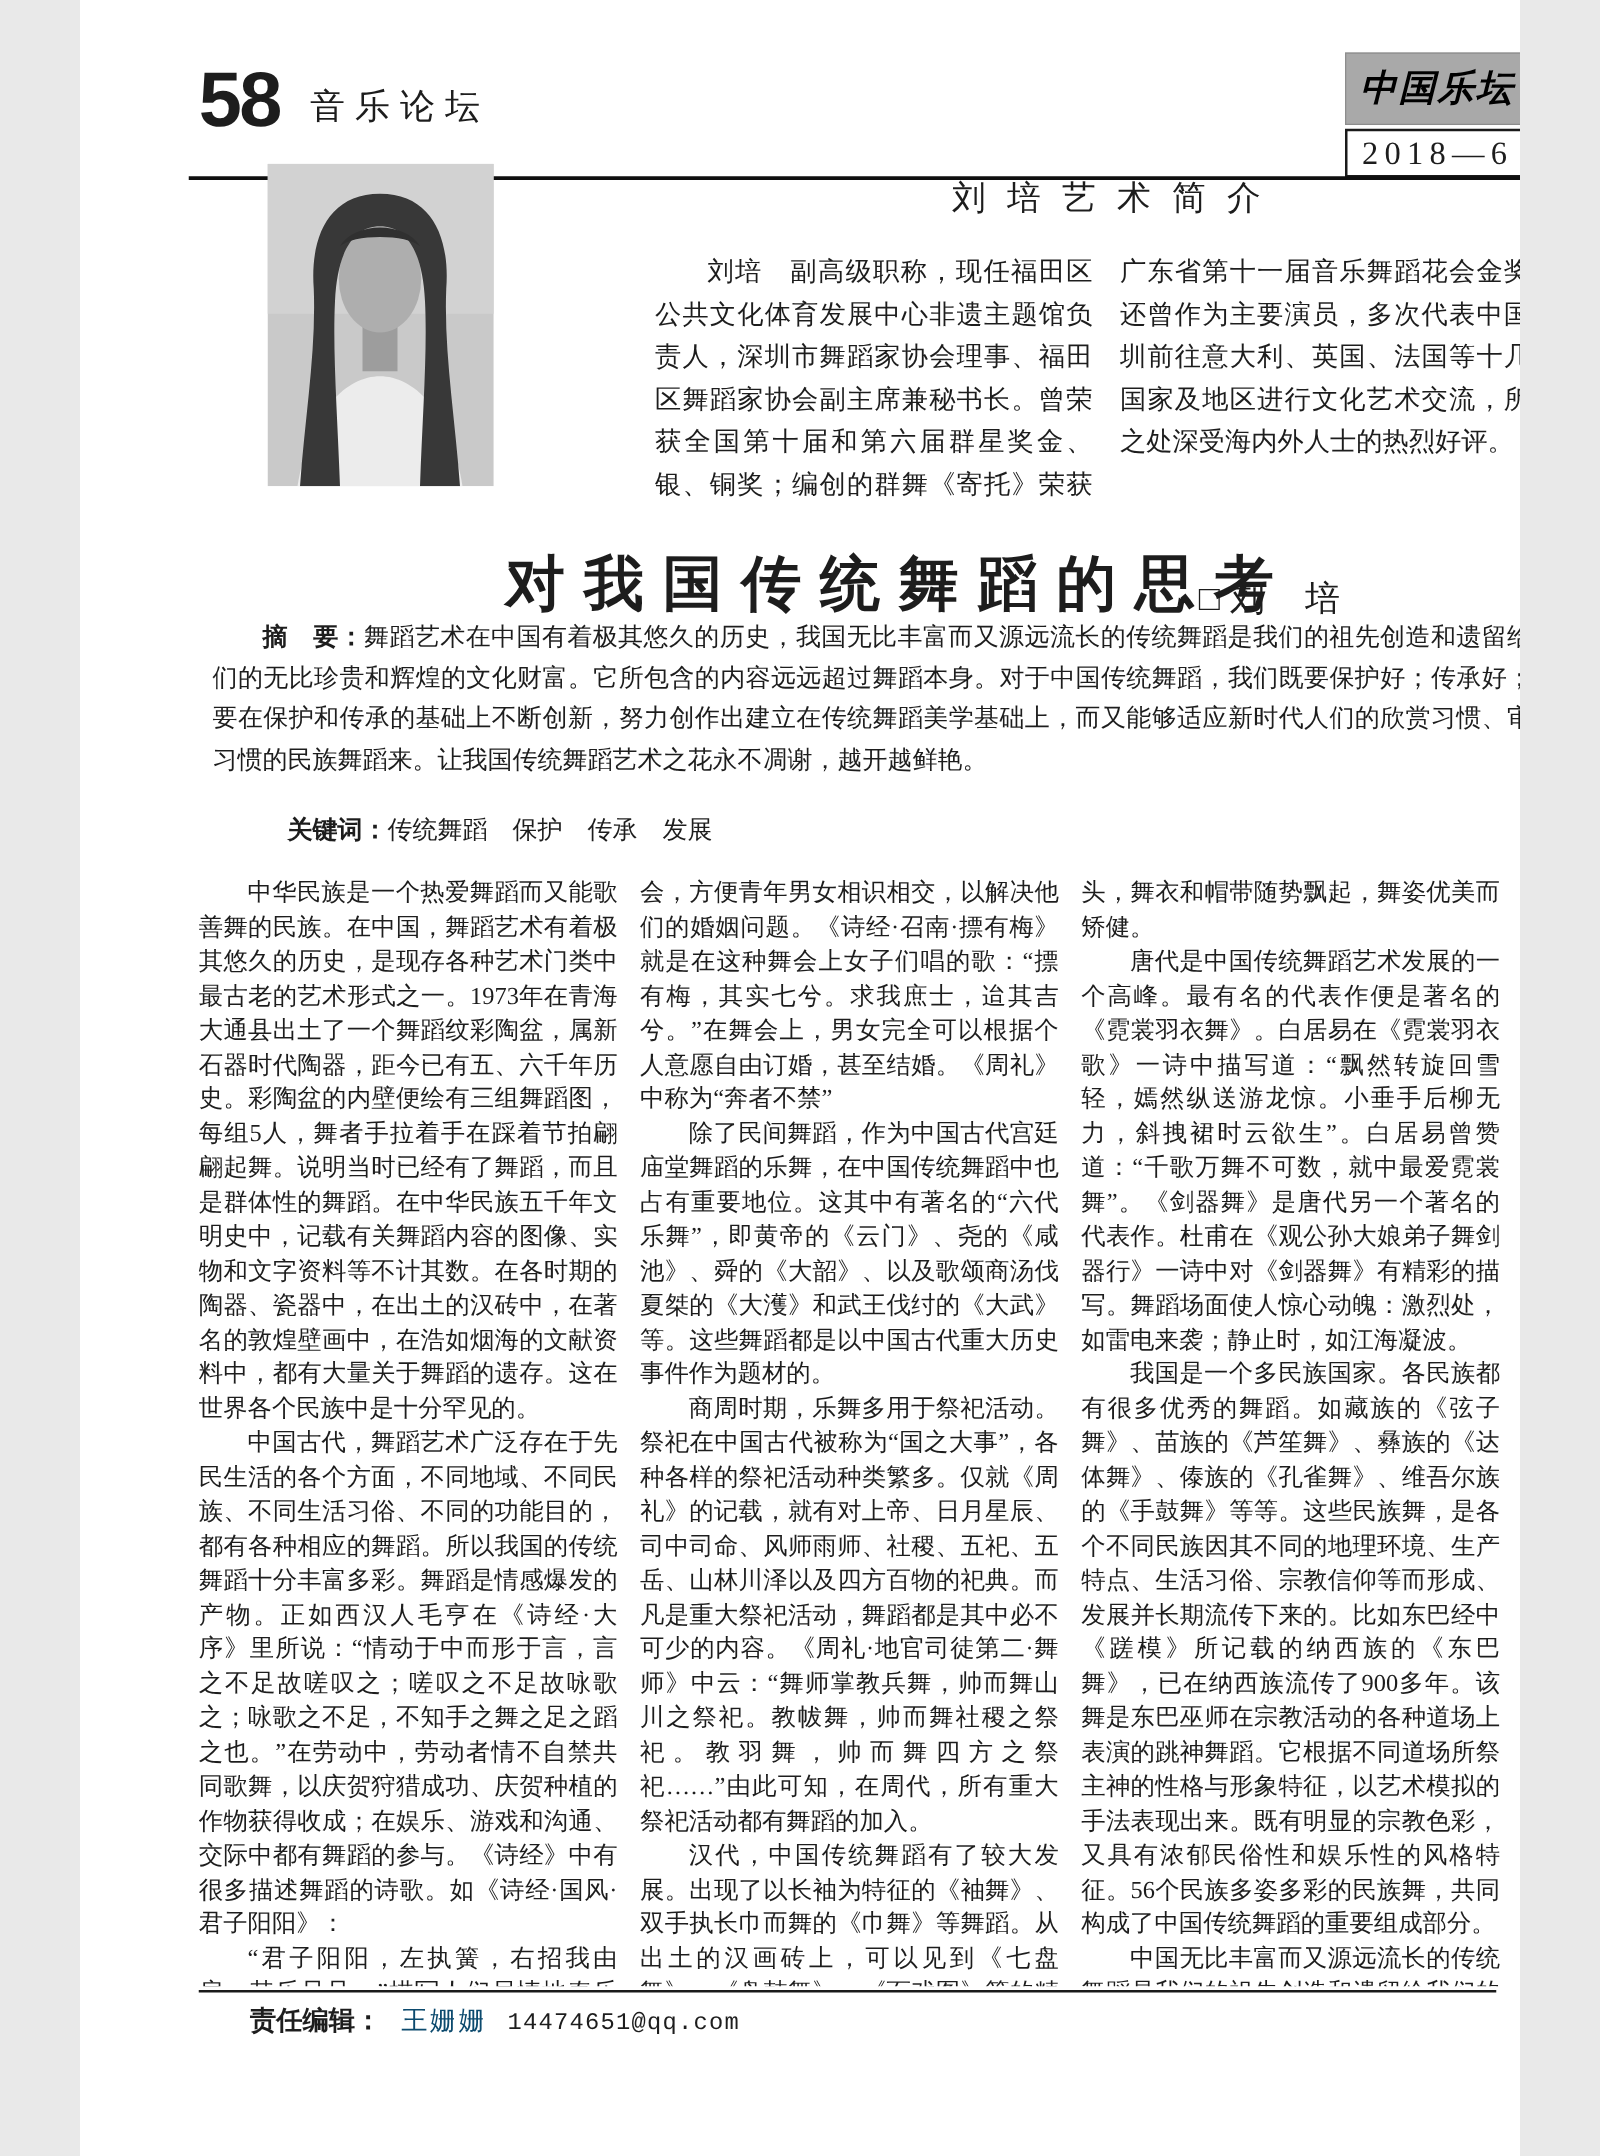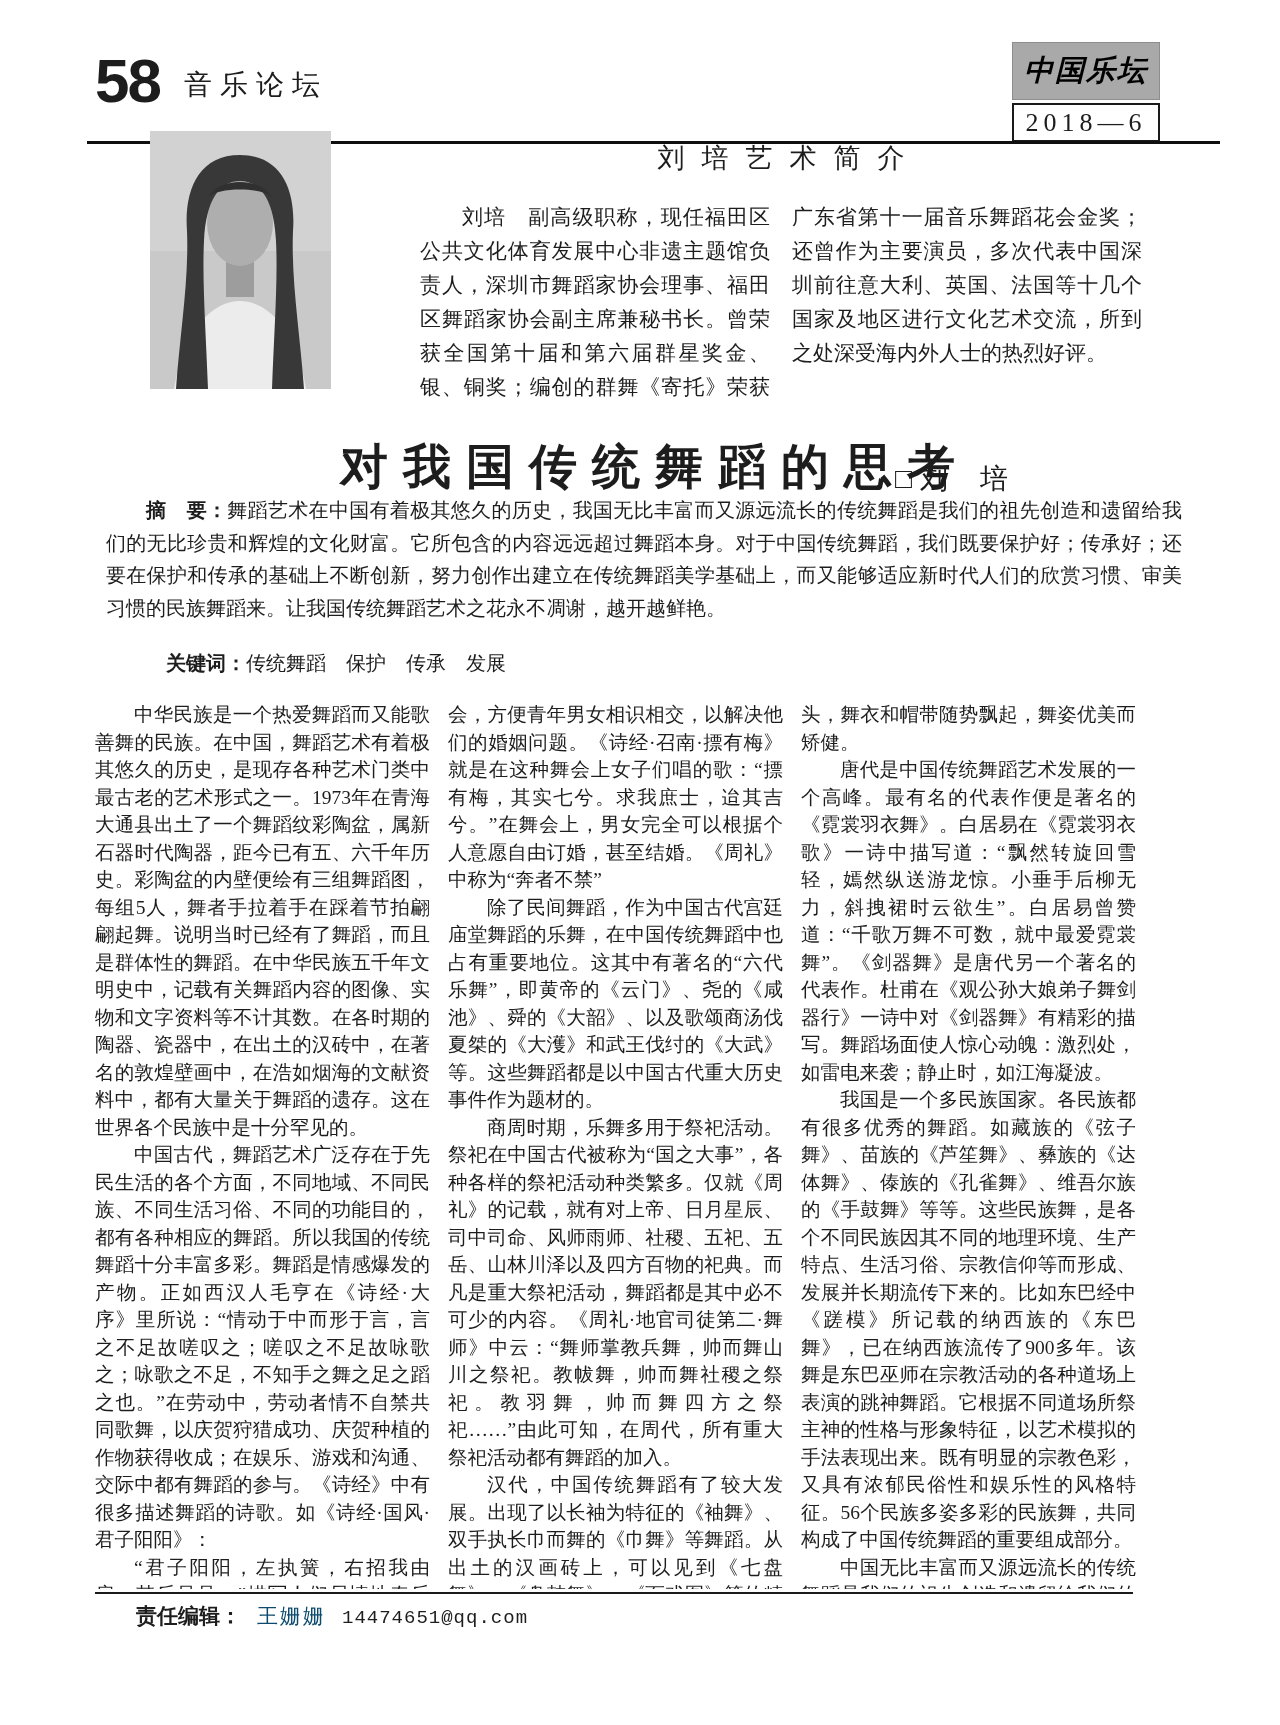--- a/index.html
+++ b/index.html
@@ -1,32 +1,32 @@
 <!DOCTYPE html>
 <html><head>
 <meta charset="utf-8">
 <style>
   html,body{margin:0;padding:0;background:#e9e9e9;}
-  .page{position:relative;width:1280px;height:1725px;background:#ffffff;margin:0 auto;
+  .page{position:relative;width:1152px;height:1725px;background:#ffffff;margin:0 auto;
         font-family:"Liberation Serif",serif;color:#1d1d1d;overflow:hidden;}
 
   
   .header-left{position:absolute;top:52px;left:95px;display:flex;align-items:flex-end;gap:24px;}
   .page-num{font-family:"Liberation Sans",sans-serif;font-weight:bold;font-size:62px;line-height:0.92;letter-spacing:-2px;}
   .section-name{font-size:28px;letter-spacing:8px;padding-bottom:5px;}
   .masthead{position:absolute;top:42px;left:1012px;width:148px;}
   .logo-box{height:56px;background:#a9a9a9;border:1px solid #8d8d8d;color:#000000;display:flex;align-items:center;justify-content:center;
             font-family:"DejaVu Serif",serif;font-style:italic;font-weight:bold;font-size:29px;letter-spacing:2px;}
   .issue-box{margin-top:3px;border:2px solid #1a1a1a;text-align:center;font-size:26px;letter-spacing:5px;padding:3px 0 2px;}
   .header-rule{position:absolute;top:141px;left:87px;width:1133px;height:3px;background:#0f0f0f;}
 
   
   .bio-photo{position:absolute;top:131px;left:150px;width:181px;height:258px;}
   .bio-photo svg{display:block;}
-  .bio-content{position:absolute;top:140px;left:420px;width:722px;}
+  .bio-content{position:absolute;top:140px;left:460px;width:722px;}
   .bio-title{text-align:center;font-size:27px;letter-spacing:17px;padding-left:17px;margin:0 0 24px 0;font-weight:normal;}
   .bio-text{font-size:21px;line-height:34px;text-align:justify;columns:2;column-gap:22px;text-indent:2em;margin:0;}
 
   
   .article-title{position:absolute;top:403px;left:20px;width:1240px;text-align:center;
                  font-size:48px;font-weight:bold;letter-spacing:15px;padding-left:15px;}
   .author-row{position:absolute;top:460px;left:0;width:965px;text-align:right;font-size:28px;letter-spacing:2px;padding-left:45px;}
   .author-mark{margin-right:6px;}
 
   

